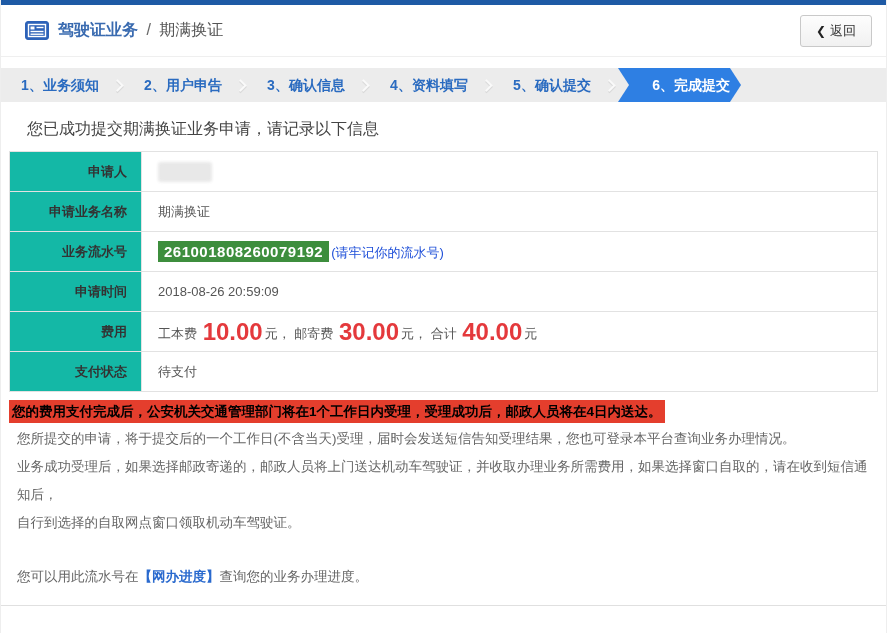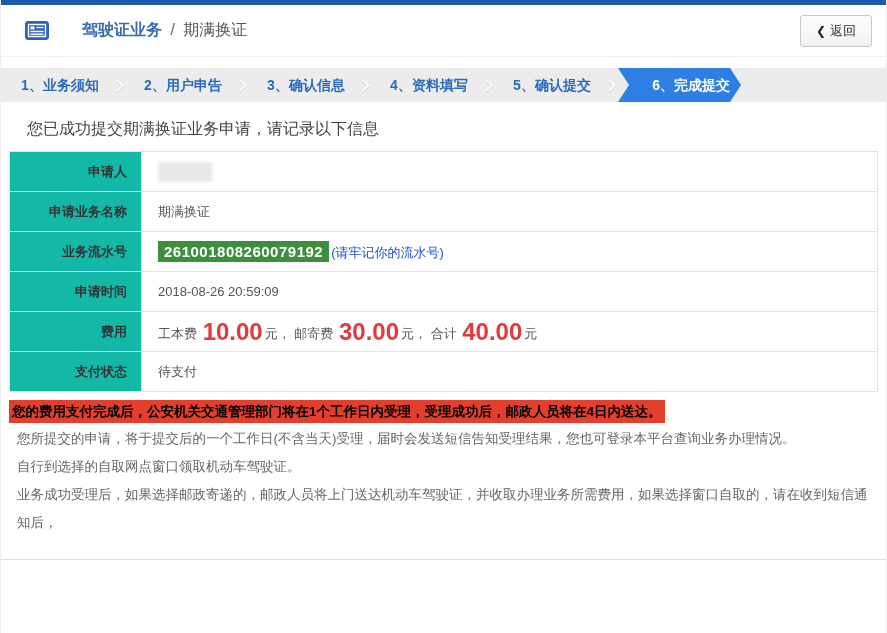--- a/index.html
+++ b/index.html
@@ -10,21 +10,21 @@
   .page {
     width:887px; height:633px; position:relative; background:#fff;
     border-left:1px solid #eee; border-right:1px solid #eee;
   }
   
   .topbar { height:5px; background:#1e5aa5; width:100%; }
 
   
   .header {
     height:52px; display:flex; align-items:center; padding:0 14px 0 24px;
-    background:#fff; border-bottom:1px solid #efefef;gap:24px;
+    background:#fff; border-bottom:1px solid #efefef;
   }
   .doc-icon { width:24px; height:19px; flex:0 0 auto; }
   .title-wrap { margin-left:9px; font-size:16px; }
   .title-primary { color:#3a6bb0; font-weight:bold; }
   .title-sep { color:#666; margin:0 4px; font-weight:normal; }
   .title-secondary { color:#555; }
   .back-btn {
     margin-left:auto; padding:6px 15px; font-size:13px; color:#333;
     background:linear-gradient(#fdfdfd,#f1f1f1); border:1px solid #c9c9c9;
     border-radius:3px; cursor:pointer; display:flex; align-items:center; gap:4px;
@@ -173,19 +173,22 @@
         <td class="lbl">支付状态</td>
         <td class="val">待支付</td>
       </tr>
     </tbody>
       </table>
 
     <div>
       <span class="warning-bar">您的费用支付完成后，公安机关交通管理部门将在1个工作日内受理，受理成功后，邮政人员将在4日内送达。</span>
     </div>
     <p class="para">您所提交的申请，将于提交后的一个工作日(不含当天)受理，届时会发送短信告知受理结果，您也可登录本平台查询业务办理情况。</p>
+    <p class="para">业务成功受理后，如果选择邮政寄递的，邮政人员将上门送达机动车驾驶证，并收取办理业务所需费用，如果选择窗口自取的，请在收到短信通知后，</p>
     <p class="para">自行到选择的自取网点窗口领取机动车驾驶证。</p>
-    <p class="para">业务成功受理后，如果选择邮政寄递的，邮政人员将上门送达机动车驾驶证，并收取办理业务所需费用，如果选择窗口自取的，请在收到短信通知后，</p>
+    <p class="para p3">
+      <span>您可以用此流水号在</span><span class="progress-link">【网办进度】</span><span>查询您的业务办理进度。</span>
+    </p>
   </div>
 
   <div class="footer-gap"></div>
 
 </div>
 
 </body></html>

